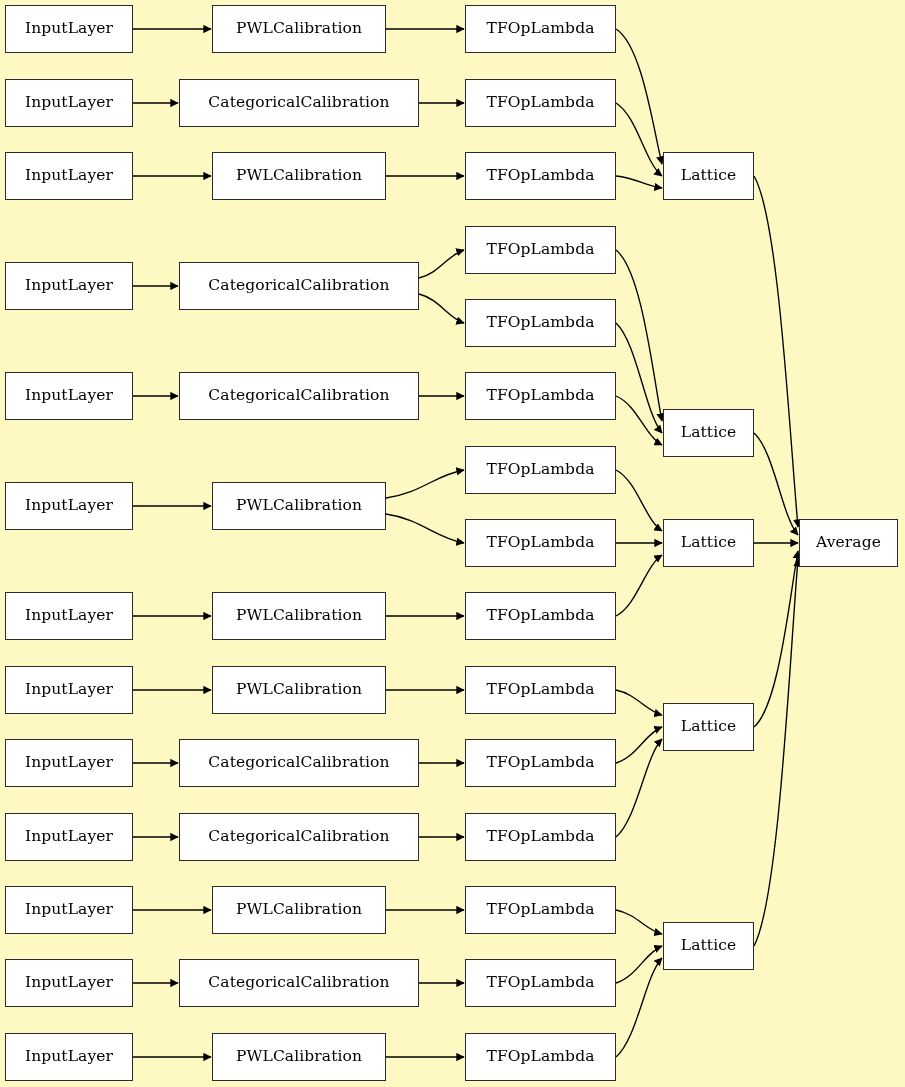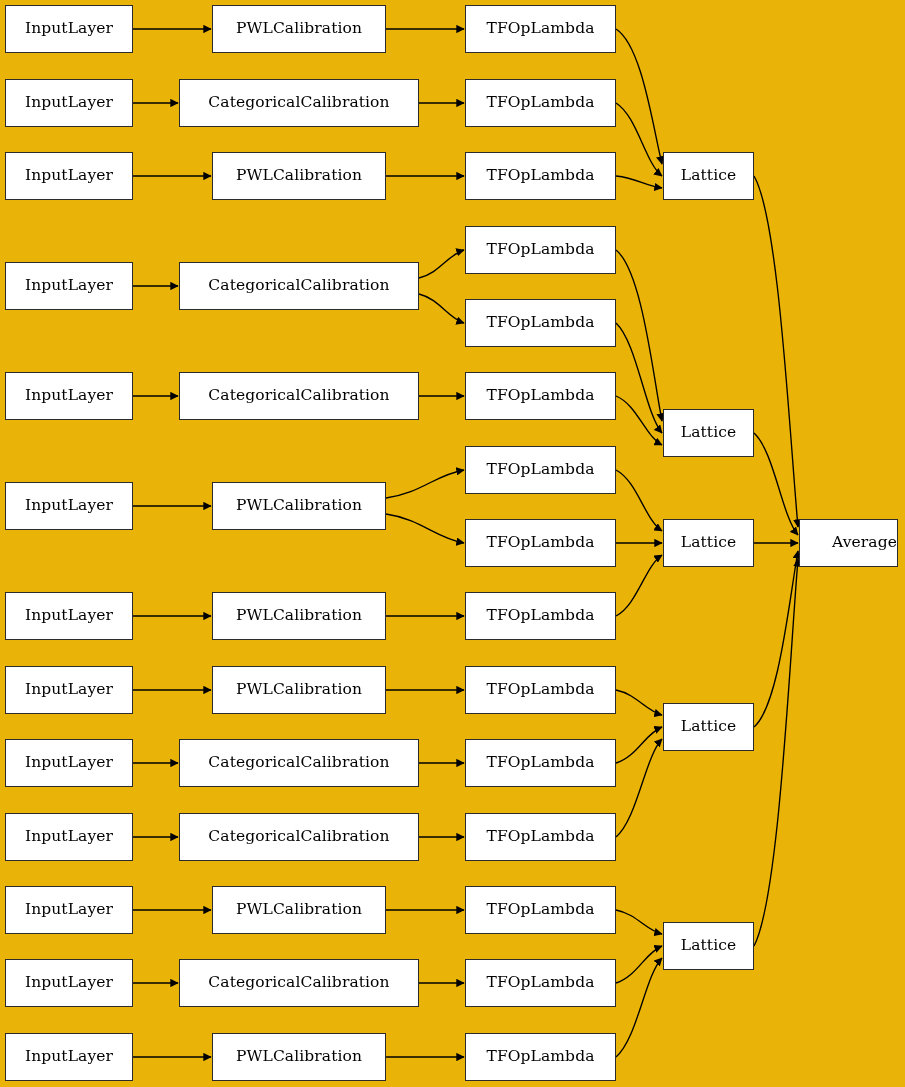--- a/index.html
+++ b/index.html
@@ -5,21 +5,21 @@
 <style>
   html, body {
     margin: 0;
     padding: 0;
     background: #ffffff;
   }
   #canvas {
     position: relative;
     width: 905px;
     height: 1087px;
-    background: #eab308;
+    background: #fef9c3;
     font-family: "DejaVu Serif", "Liberation Serif", serif;
     overflow: hidden;
   }
   svg#edges {
     position: absolute;
     left: 0;
     top: 0;
     width: 905px;
     height: 1087px;
     pointer-events: none;
@@ -239,18 +239,18 @@
       </div>
       <div class="node" style="left: 663px; top: 519px; width: 91px; height: 48px;">
         <span class="node-label">Lattice</span>
       </div>
       <div class="node" style="left: 663px; top: 703px; width: 91px; height: 48px;">
         <span class="node-label">Lattice</span>
       </div>
       <div class="node" style="left: 663px; top: 922px; width: 91px; height: 48px;">
         <span class="node-label">Lattice</span>
       </div>
-      <div class="node" style="left: 799px; top: 519px; width: 99px; height: 48px; justify-content: flex-end;">
+      <div class="node" style="left: 799px; top: 519px; width: 99px; height: 48px;">
         <span class="node-label">Average</span>
       </div>
     </div>
 
 </div>
 
 </body></html>

